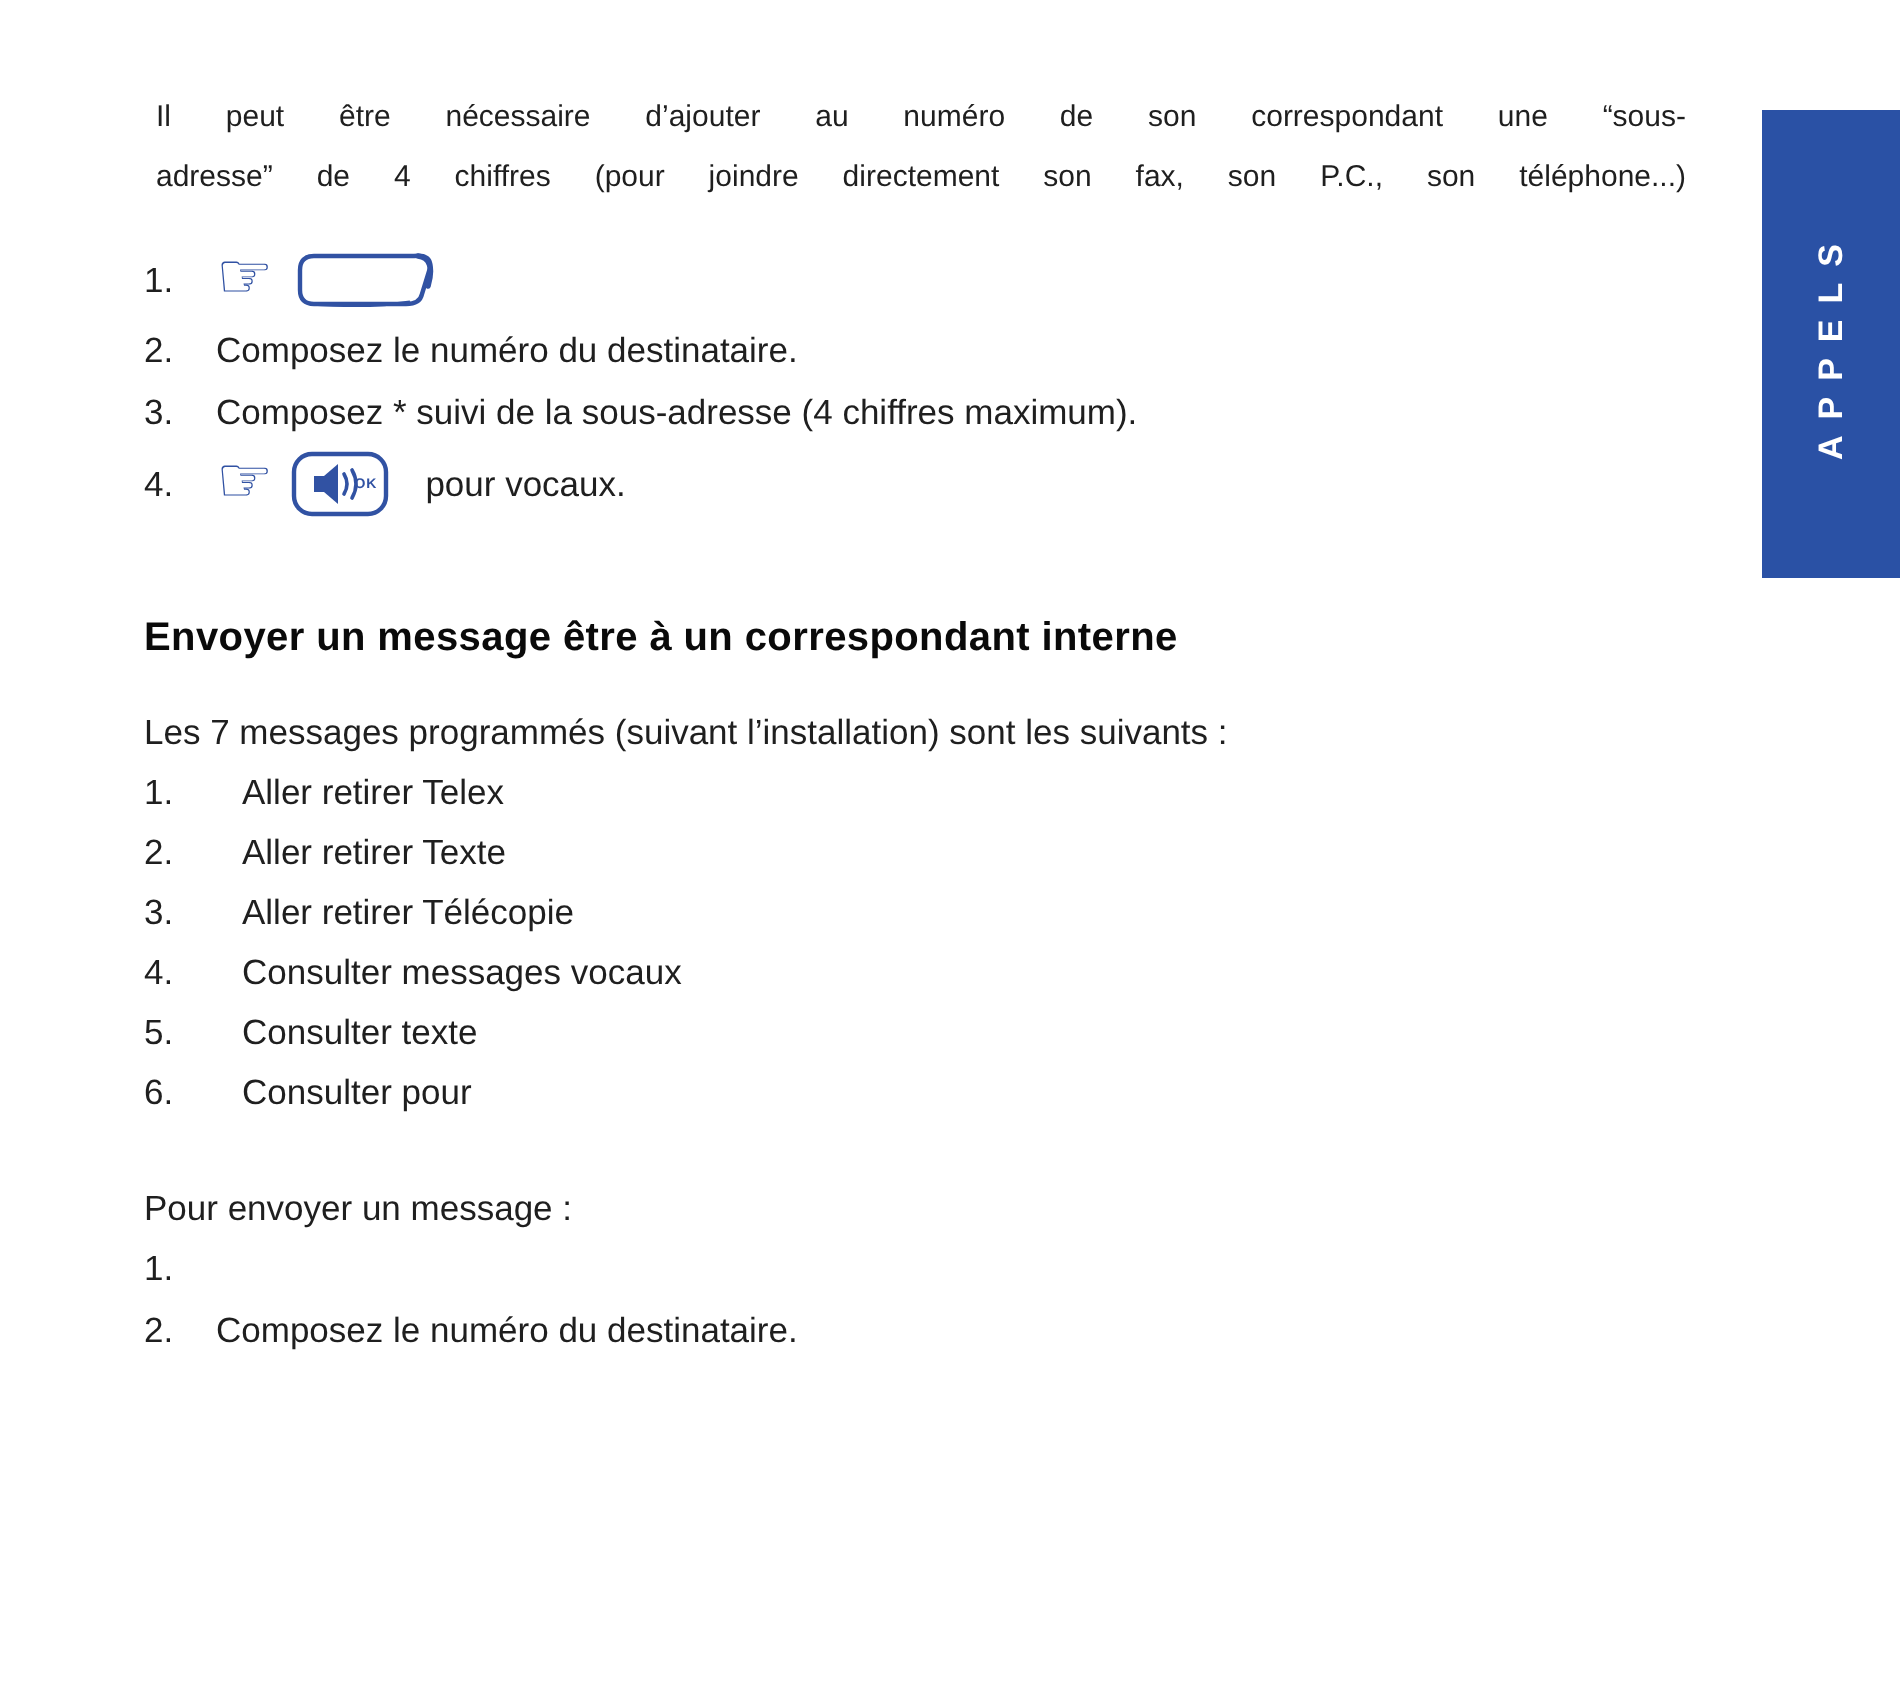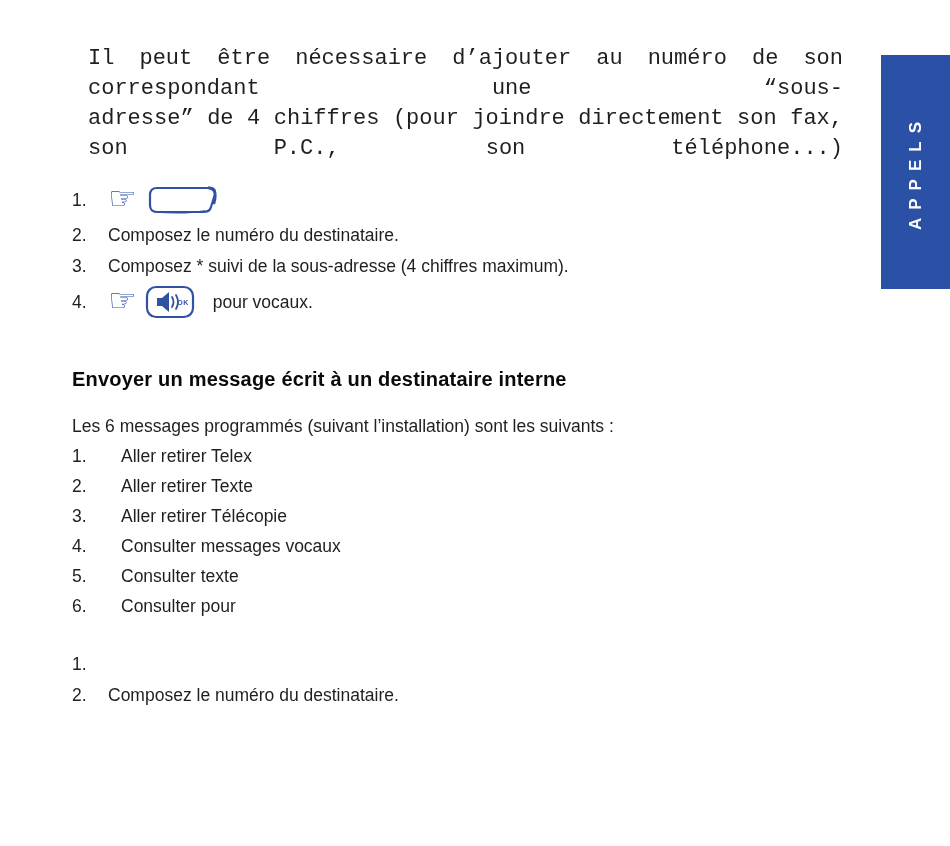--- a/index.html
+++ b/index.html
@@ -6,21 +6,21 @@
   body{
     width:950px;height:846px;position:relative;background:#ffffff;
     font-family:"Liberation Sans","DejaVu Sans",sans-serif;
     color:#1f1f1f;overflow:hidden;
   }
   .content{position:absolute;left:72px;top:44px;width:771px;}
   h1.sec-title{
     font-size:20px;font-weight:bold;color:#0a0a0a;margin:0 0 20px 0;
     letter-spacing:0.2px;
   }
-  .intro{font-size:22px;line-height:30px;margin:0 0 16px 16px;font-family:Liberation Mono, monospace;}
+  .intro{font-size:15px;line-height:30px;margin:0 0 16px 6px;}
   .jline{text-align:justify;text-align-last:justify;}
   .steps{margin:0 0 0 0;}
   .step-row{display:flex;align-items:center;font-size:17.5px;line-height:31px;}
   .step-row .num{width:36px;flex:0 0 36px;}
   .step-row.iconic{height:40px;}
   .hand{
     font-family:"DejaVu Sans",sans-serif;font-size:32px;color:#3152a3;
     line-height:1;margin-right:8px;transform:translateY(-2px);
   }
   .keysvg{display:block;}
@@ -90,23 +90,23 @@
         </svg>
         <span class="ok-label">OK</span>
       </span>
       <span class="after-icon">pour vocaux.</span>
     </div>
 
   </div>
 
   <div class="gap-lg"></div>
 
-  <h1 class="sec-title">Envoyer un message écrit à un destinataire interne</h1>
+  <h1 class="sec-title">Envoyer un message être à un correspondant interne</h1>
 
-  <div class="plain-line">Les 6 messages programmés (suivant l’installation) sont les suivants :</div>
+  <div class="plain-line">Les 7 messages programmés (suivant l’installation) sont les suivants :</div>
 
   <div class="msg-list">
     <div class="msg-row">
       <span class="num">1.</span>
       <span>Aller retirer Telex</span>
     </div>
     <div class="msg-row">
       <span class="num">2.</span>
       <span>Aller retirer Texte</span>
     </div>
@@ -123,20 +123,21 @@
       <span>Consulter texte</span>
     </div>
     <div class="msg-row">
       <span class="num">6.</span>
       <span>Consulter pour</span>
     </div>
   </div>
 
   <div class="gap-md"></div>
 
+  <div class="plain-line">Pour envoyer un message :</div>
 
   <div class="steps">
     <div class="step-row">
       <span class="num">1.</span>
     </div>
     <div class="step-row">
       <span class="num">2.</span>
       <span>Composez le numéro du destinataire.</span>
     </div>
   </div>

